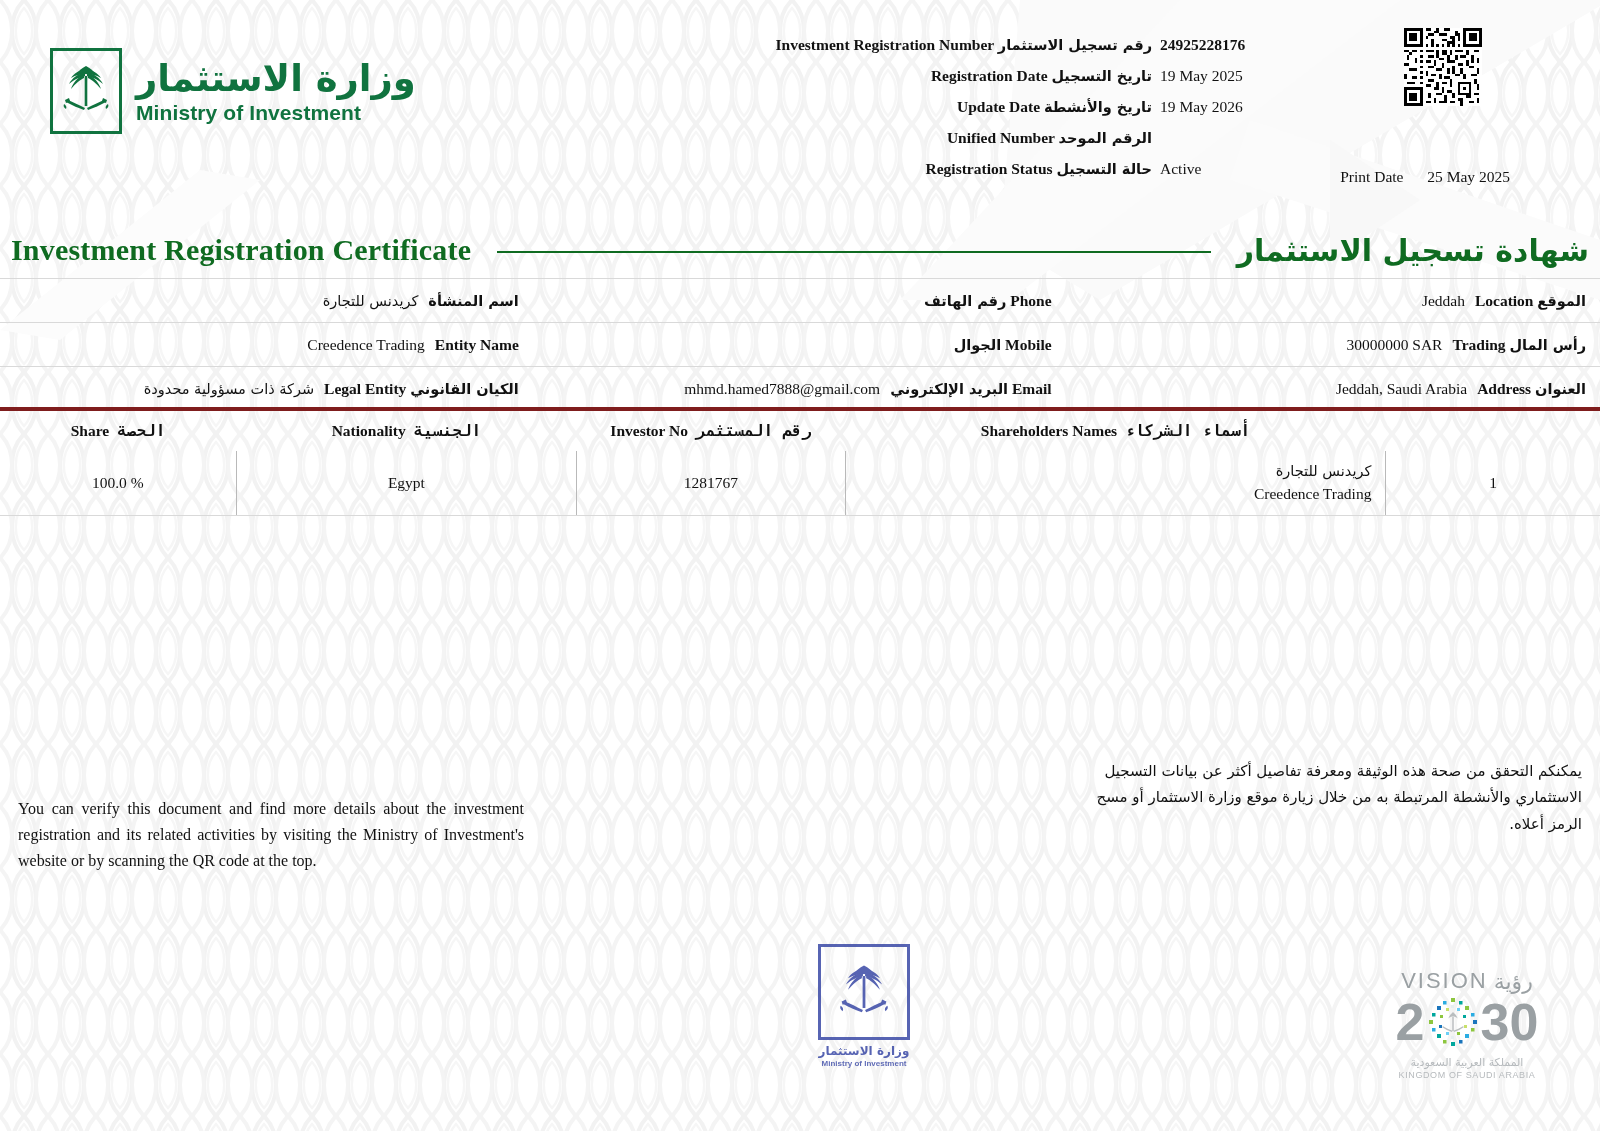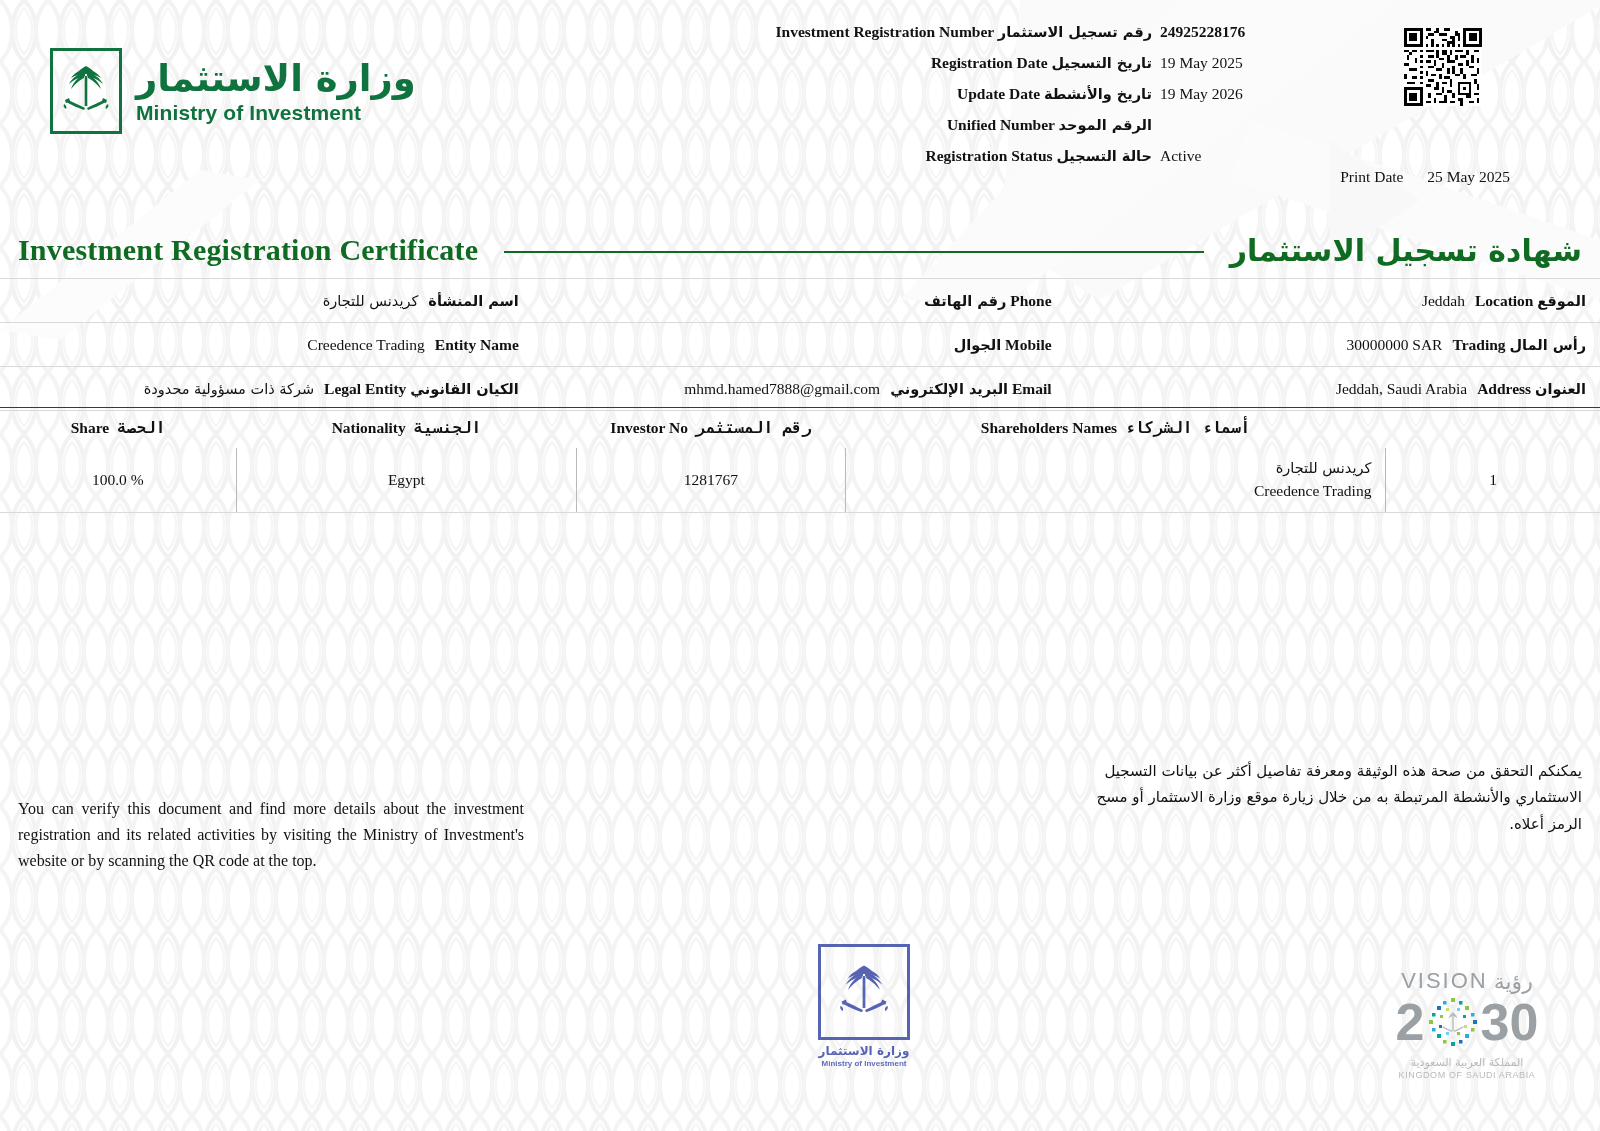--- a/index.html
+++ b/index.html
@@ -70,21 +70,21 @@
     font-weight: bold;
     color: #10733f;
     margin-top: 5px;
     letter-spacing: 0.1px;
   }
 
   
   .meta {
     position: absolute;
     left: 770px;
-    top: 23px;
+    top: 36px;
     width: 500px;
   }
   .meta-row {
     display: flex;
     align-items: baseline;
     height: 31px;
   }
   .meta-label {
     flex: 0 0 390px;
     text-align: right;
@@ -125,21 +125,21 @@
 
   
   .title-band {
     position: absolute;
     left: 0;
     top: 228px;
     width: 1600px;
     height: 44px;
     display: flex;
     align-items: center;
-    padding: 0 18px;
+    padding: 0 11px;
     box-sizing: border-box;
   }
   .title-en {
     font-size: 30px;
     font-weight: bold;
     color: #0f6b21;
     white-space: nowrap;
     letter-spacing: 0.2px;
   }
   .title-rule {
@@ -219,21 +219,21 @@
   }
   .sh-table thead th {
     height: 40px;
     font-size: 15.5px;
     font-weight: bold;
     border-bottom: none;
     text-align: center;
     padding: 0 14px;
     vertical-align: middle;
   }
-  .sh-table thead tr { border-top: 1px solid #7f1d1d; }
+  .sh-table thead tr { border-top: 4px solid #7f1d1d; }
   .sh-head-inner {
     display: inline-flex;
     align-items: baseline;
     gap: 8px;
     white-space: nowrap;
   }
   .sh-head-inner .ar {
     font-family: Liberation Mono, monospace;
     font-size: 16px;
     font-weight: bold;

